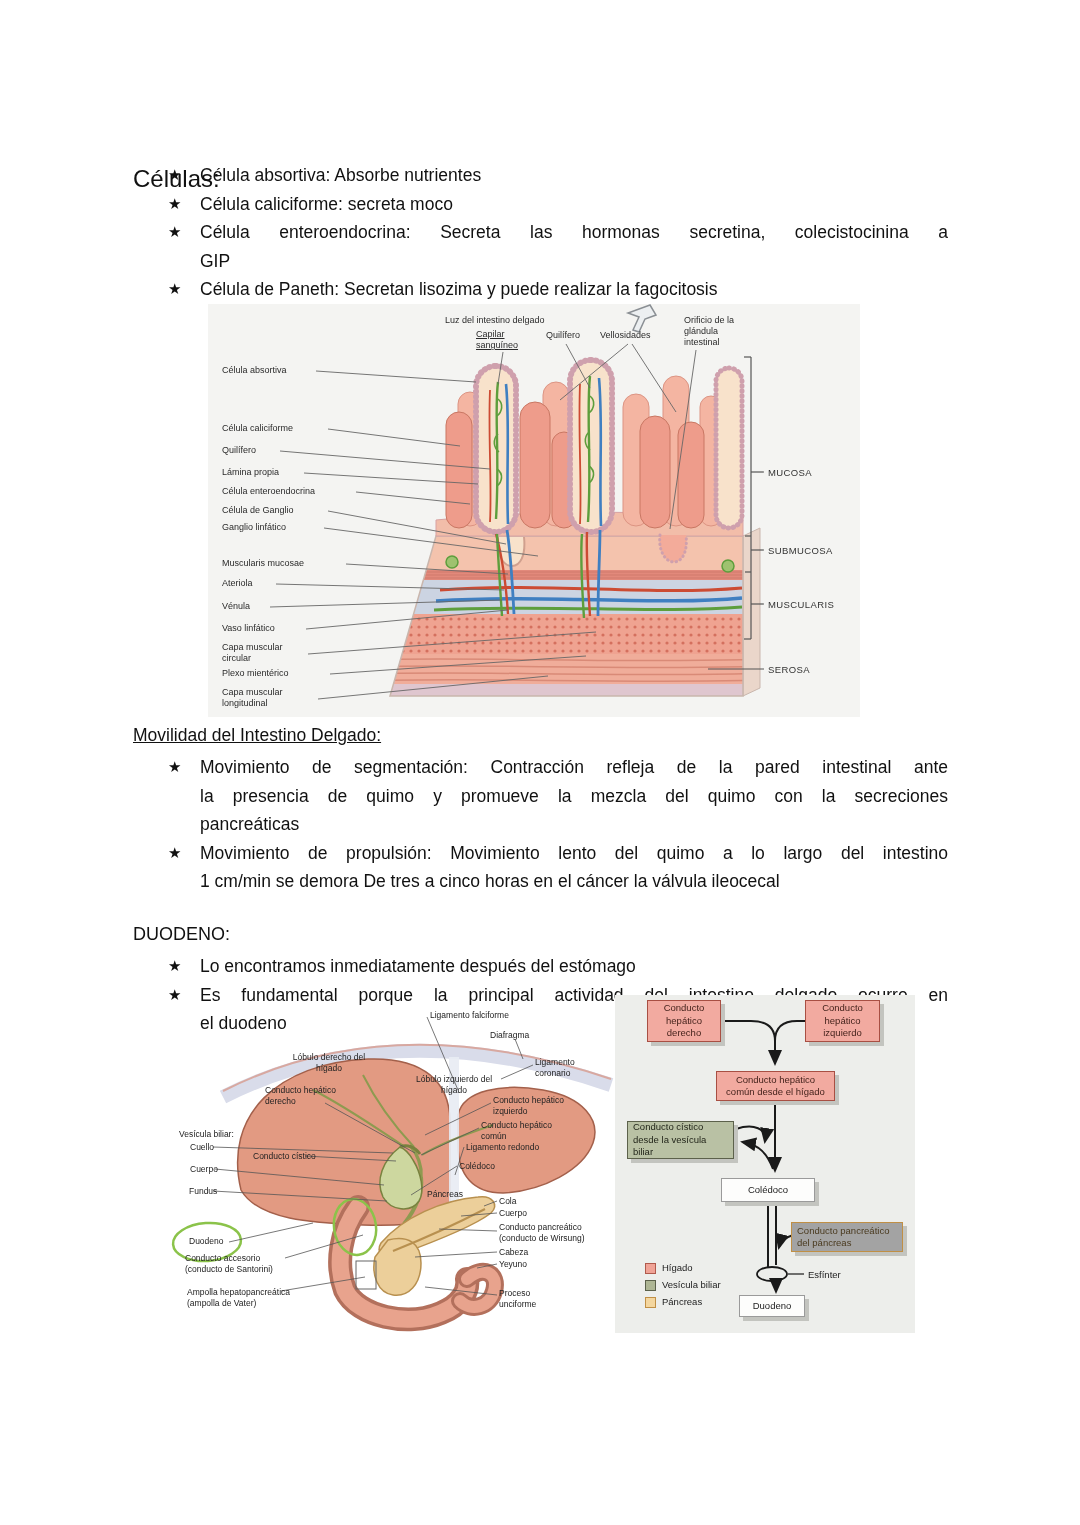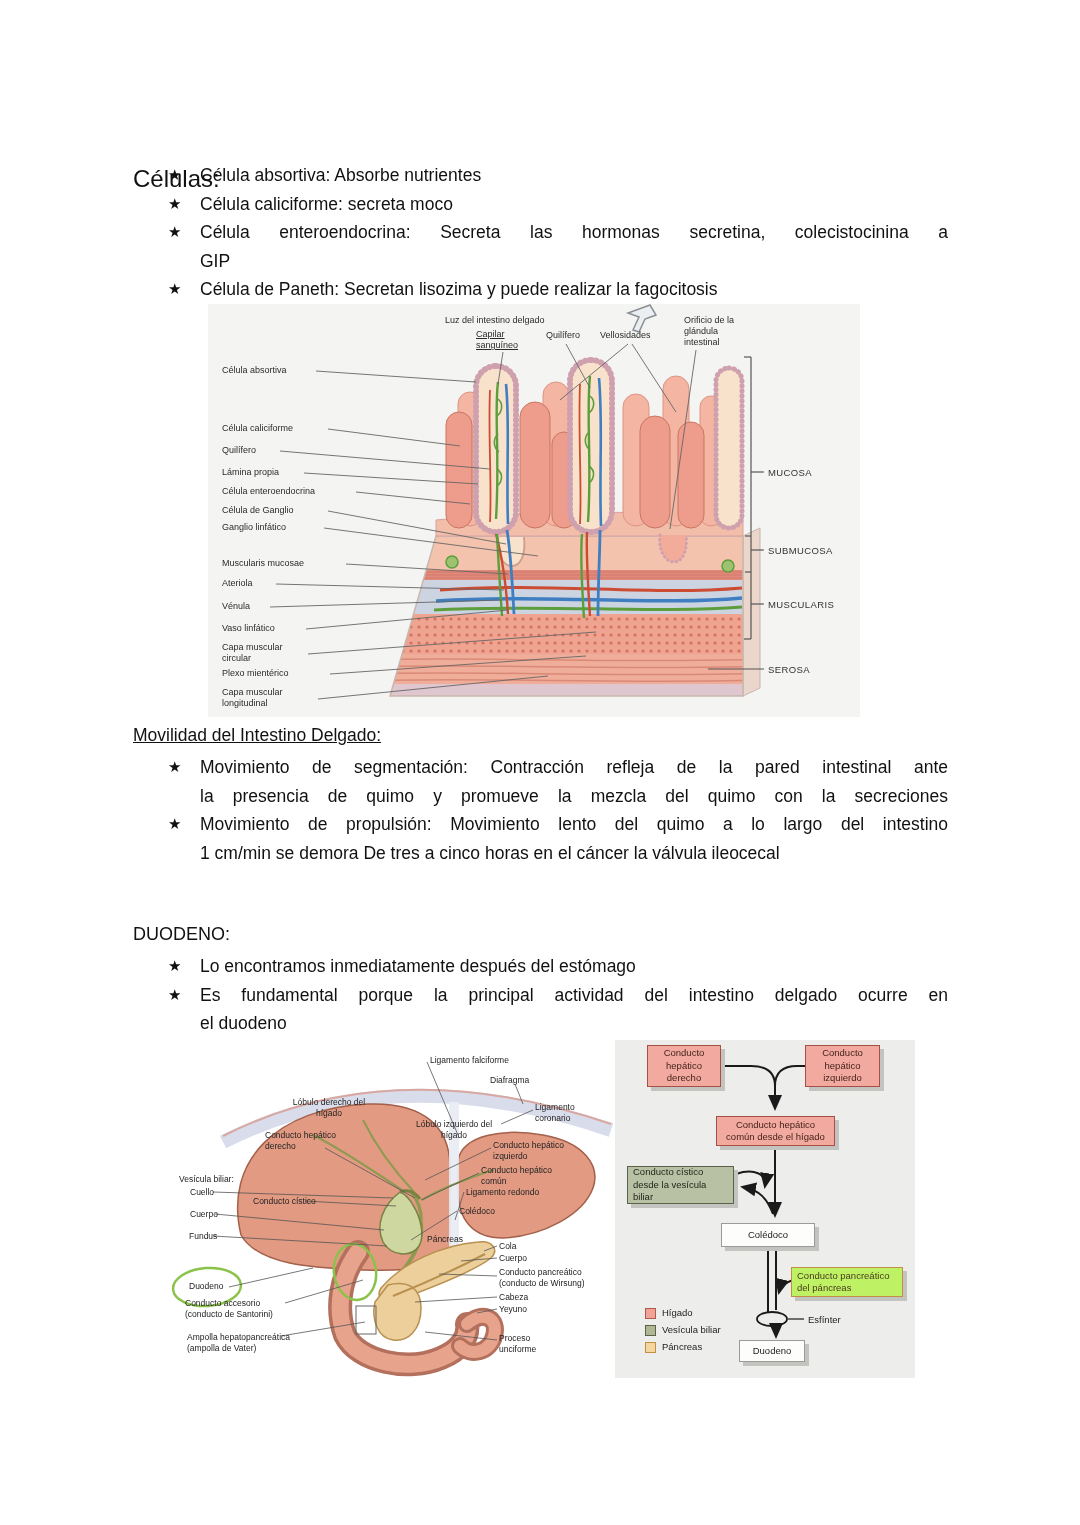--- a/index.html
+++ b/index.html
@@ -33,21 +33,21 @@
 
   
   .fc-box {
     position:absolute; font-size:9.5px; line-height:1.3; padding:3px 5px;
     display:flex; align-items:center; justify-content:center; text-align:center;
     box-shadow:4px 4px 0 #c3c4bf;
   }
   .fc-box.pink   { background:#f2aaa0; border:1.5px solid #a84f43; color:#45231c; }
   .fc-box.green  { background:#b9c1a4; border:1.5px solid #5c614b; color:#23261a; justify-content:flex-start; text-align:left; }
   .fc-box.white  { background:#fdfdfc; border:1px solid #9a9a9a; color:#222; }
-  .fc-box.orange { background:#bef264; border:1.5px solid #c08f45; color:#4a3a1f; justify-content:flex-start; text-align:left; }
+  .fc-box.orange { background:#a3a3a3; border:1.5px solid #c08f45; color:#4a3a1f; justify-content:flex-start; text-align:left; }
   .legend-swatch { position:absolute; width:11px; height:11px; }
   .legend-swatch.sw-higado   { background:#f0a396; border:1.5px solid #b05a4c; }
   .legend-swatch.sw-vesicula { background:#aeb694; border:1.5px solid #5c614b; }
   .legend-swatch.sw-pancreas { background:#f4d69e; border:1.5px solid #c08f45; }
   .legend-label { position:absolute; font-size:9.5px; color:#222; white-space:nowrap; }
 </style>
 </head>
 <body>
 
 <div class="page">
@@ -222,20 +222,21 @@
     <div class="flabel right-cap" style="left:560px; top:360px;">SEROSA</div>
   </div>
 
   <div class="abs h-underline" style="left:133px; top:725px;">Movilidad del Intestino Delgado:</div>
 
   <div class="abs list" style="left:160px; top:753px;">
     <div class="li">
       <span class="star">★</span>
       <div class="ln stretch">Movimiento de segmentación: Contracción refleja de la pared intestinal ante</div>
       <div class="ln stretch">la presencia de quimo y promueve la mezcla del quimo con la secreciones</div>
+      <div class="ln">pancreáticas</div>
     </div>
     <div class="li">
       <span class="star">★</span>
       <div class="ln stretch">Movimiento de propulsión: Movimiento lento del quimo a lo largo del intestino</div>
       <div class="ln">1 cm/min se demora De tres a cinco horas en el cáncer la válvula ileocecal</div>
     </div>
   </div>
 
   <div class="abs h-bold" style="left:133px; top:924px;">DUODENO:</div>
 
@@ -244,21 +245,21 @@
       <span class="star">★</span>
       <div class="ln">Lo encontramos inmediatamente después del estómago</div>
     </div>
     <div class="li">
       <span class="star">★</span>
       <div class="ln stretch">Es fundamental porque la principal actividad del intestino delgado ocurre en</div>
       <div class="ln">el duodeno</div>
     </div>
   </div>
 
-  <div class="fig" style="left:163px; top:1040px; width:752px; height:350px;">
+  <div class="fig" style="left:163px; top:995px; width:752px; height:350px;">
     <svg width="752" height="350" viewBox="0 0 752 350">
       <defs>
         <marker id="ah" markerWidth="9" markerHeight="8" refX="6.5" refY="3.5" orient="auto">
           <path d="M0,0 L8,3.5 L0,7 Z" fill="#1a1a1a"></path>
         </marker>
       </defs>
 
       <rect x="452" y="0" width="300" height="338" fill="#edeeeb"></rect>
 
       <path d="M60,102 Q230,16 448,90" stroke="#d9dcea" stroke-width="14" fill="none"></path>

